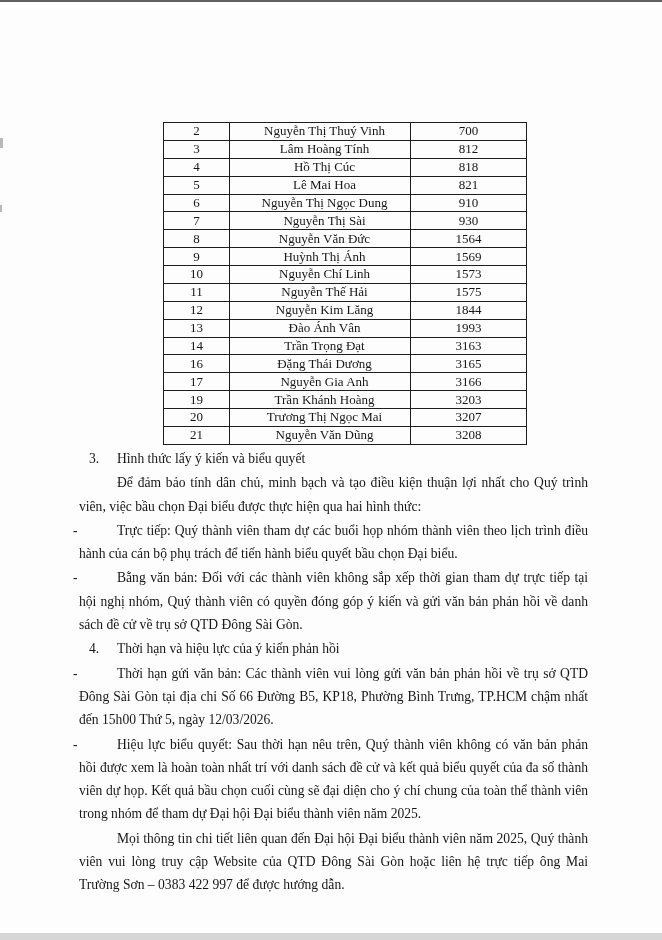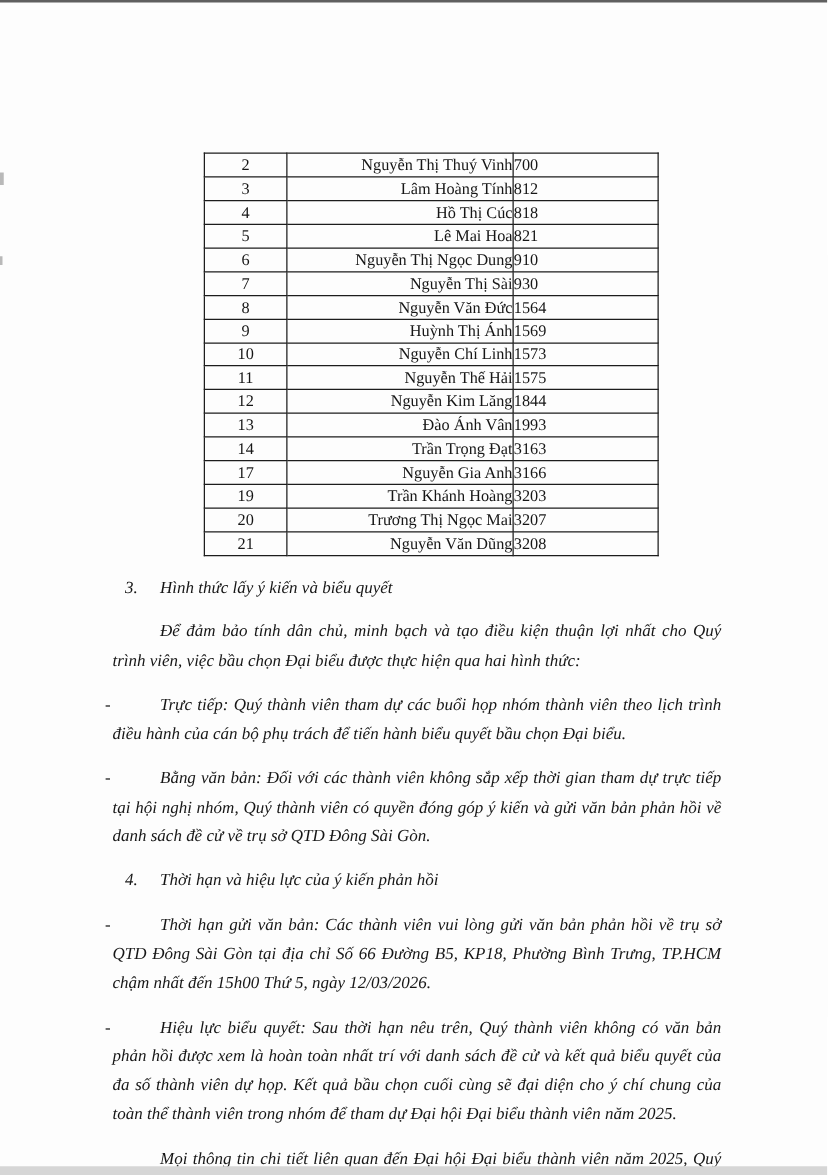--- a/index.html
+++ b/index.html
@@ -15,28 +15,28 @@
   .speck.s2 { left:0; top:205px; width:2px; height:7px; }
 
   table.doc-table {
     position:absolute; left:163px; top:122px;
     width:351px; height:323px;
     border-collapse:collapse; table-layout:fixed;
     font-size:13px;
   }
   .doc-table td { border:1.5px solid #1d1d1d; padding:0; vertical-align:middle; }
   .doc-table td.c-no  { width:65px;  text-align:center; }
-  .doc-table td.c-name{ width:171px; text-align:right; padding-left:9px; }
-  .doc-table td.c-val { width:115px; }
+  .doc-table td.c-name{ width:171px; text-align:center; padding-left:9px; }
+  .doc-table td.c-val { width:115px; text-align:center; }
 
   .body-text {
     position:absolute; left:78px; top:446px; width:511px;
     font-size:13.6px; line-height:23.3px; text-align:justify;
   }
-  .blk { margin:12px;font-style:italic; }
+  .blk { margin:1px; }
   .heading .h-num { display:inline-block; margin-left:10px; width:28px; }
   .para.indent { text-indent:38px; }
   .bullet { position:relative; text-indent:38px; }
   .bullet .dash { position:absolute; left:-6px; top:0; text-indent:0; }
 </style>
 </head>
 <body>
 
 <div class="page">
   <div class="top-edge"></div>
@@ -104,20 +104,25 @@
           <td class="c-no">13</td>
           <td class="c-name">Đào Ánh Vân</td>
           <td class="c-val">1993</td>
         </tr>
       <tr>
           <td class="c-no">14</td>
           <td class="c-name">Trần Trọng Đạt</td>
           <td class="c-val">3163</td>
         </tr>
       <tr>
+          <td class="c-no">16</td>
+          <td class="c-name">Đặng Thái Dương</td>
+          <td class="c-val">3165</td>
+        </tr>
+      <tr>
           <td class="c-no">17</td>
           <td class="c-name">Nguyễn Gia Anh</td>
           <td class="c-val">3166</td>
         </tr>
       <tr>
           <td class="c-no">19</td>
           <td class="c-name">Trần Khánh Hoàng</td>
           <td class="c-val">3203</td>
         </tr>
       <tr>

